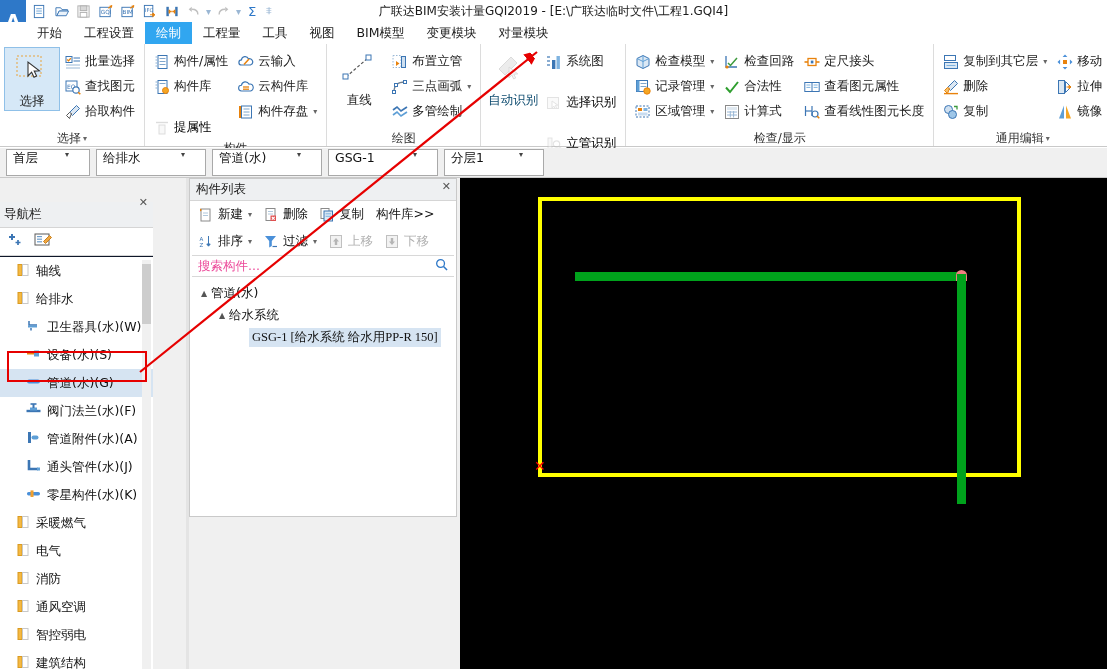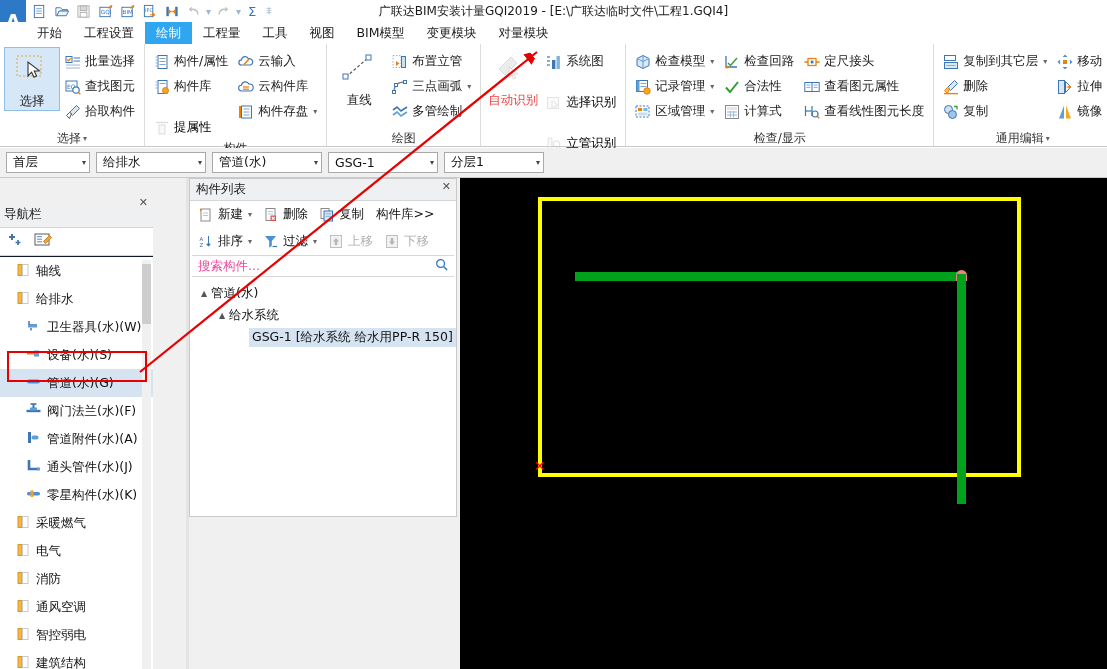--- a/index.html
+++ b/index.html
@@ -74,33 +74,33 @@
   }
   .ritem.disabled .ico { opacity:.4; filter:grayscale(1); }
 
   .rbig {
     width:56px; display:flex; flex-direction:column; align-items:center; justify-content:center;
     padding-top:6px; cursor:default;
   }
   .rbig .bigico { width:36px; height:36px; position:relative; }
   .rbig .biglabel { font-size:12.5px; color:#1a1a1a; margin-top:3px; white-space:nowrap;}
   .rbig.selected { background:#d6e8f7; border:1px solid #8fc0e8; }
-  .rbig.disabled .biglabel { color:#ef4444; }
+  .rbig.disabled .biglabel { color:#0c4a6e; }
   .rbig.disabled .bigico { opacity:.45; filter:grayscale(1); }
 
   
   .combobar {
     position:absolute; left:0; top:148px; width:1107px; height:30px;
     background:#f0f0f0; border-bottom:1px solid #c9c9c9;
     display:flex; align-items:center; gap:6px; padding:0 6px;
   }
   .combo {
-    height:21px; background:#fff; border:1px solid #a9a9a9;
-    display:flex; align-items:center; justify-content:space-between;
-    padding:0 3px 0 6px; font-size:12.5px; color:#111;
+    height:27px; background:#fff; border:1px solid #a9a9a9;
+    display:flex; align-items:flex-start; justify-content:space-between;
+    padding:0 20px 0 6px; font-size:12.5px; color:#111;
   }
   .combo .ctext { overflow:hidden; white-space:nowrap; }
   .combo .carrow { font-size:8px; color:#444; padding-left:6px; }
 
   
   .workspace { position:absolute; left:0; top:178px; width:1107px; height:491px; background:#f0f0f0; }
 
   
   .navpanel { position:absolute; left:0; top:0; width:153px; height:491px; background:#0f172a;margin-top:24px; }
   .nav-head {
@@ -151,21 +151,21 @@
   .cl-search {
     height:22px; margin:0 2px; border-top:1px solid #d8d8d8; border-bottom:1px solid #d8d8d8;
     display:flex; align-items:center; justify-content:space-between; padding:0 6px;
     font-size:12.5px; color:#ec4899;
   }
   .cl-tree { position:absolute; left:1px; right:1px; top:100px; bottom:1px; background:#fff; padding-top:3px;}
   .tree-row { height:22px; display:flex; align-items:center; font-size:12.5px; color:#111; white-space:nowrap; }
   .tree-arrow { width:14px; text-align:center; font-size:8px; color:#555; }
   .tree-lvl1 { padding-left:6px; }
   .tree-lvl2 { padding-left:24px; }
-  .tree-lvl3 { padding-left:58px; }
+  .tree-lvl3 { padding-left:58px;font-family:Liberation Serif, serif; }
   .tree-sel { background:#d6e4f2; padding:1px 3px; }
 
   
   .canvas {
     position:absolute; left:460px; top:0; width:647px; height:491px; background:#000;
   }
   .yrect {
     position:absolute; left:78px; top:19px; width:483px; height:280px;
     border:4px solid #ffff00;
   }

